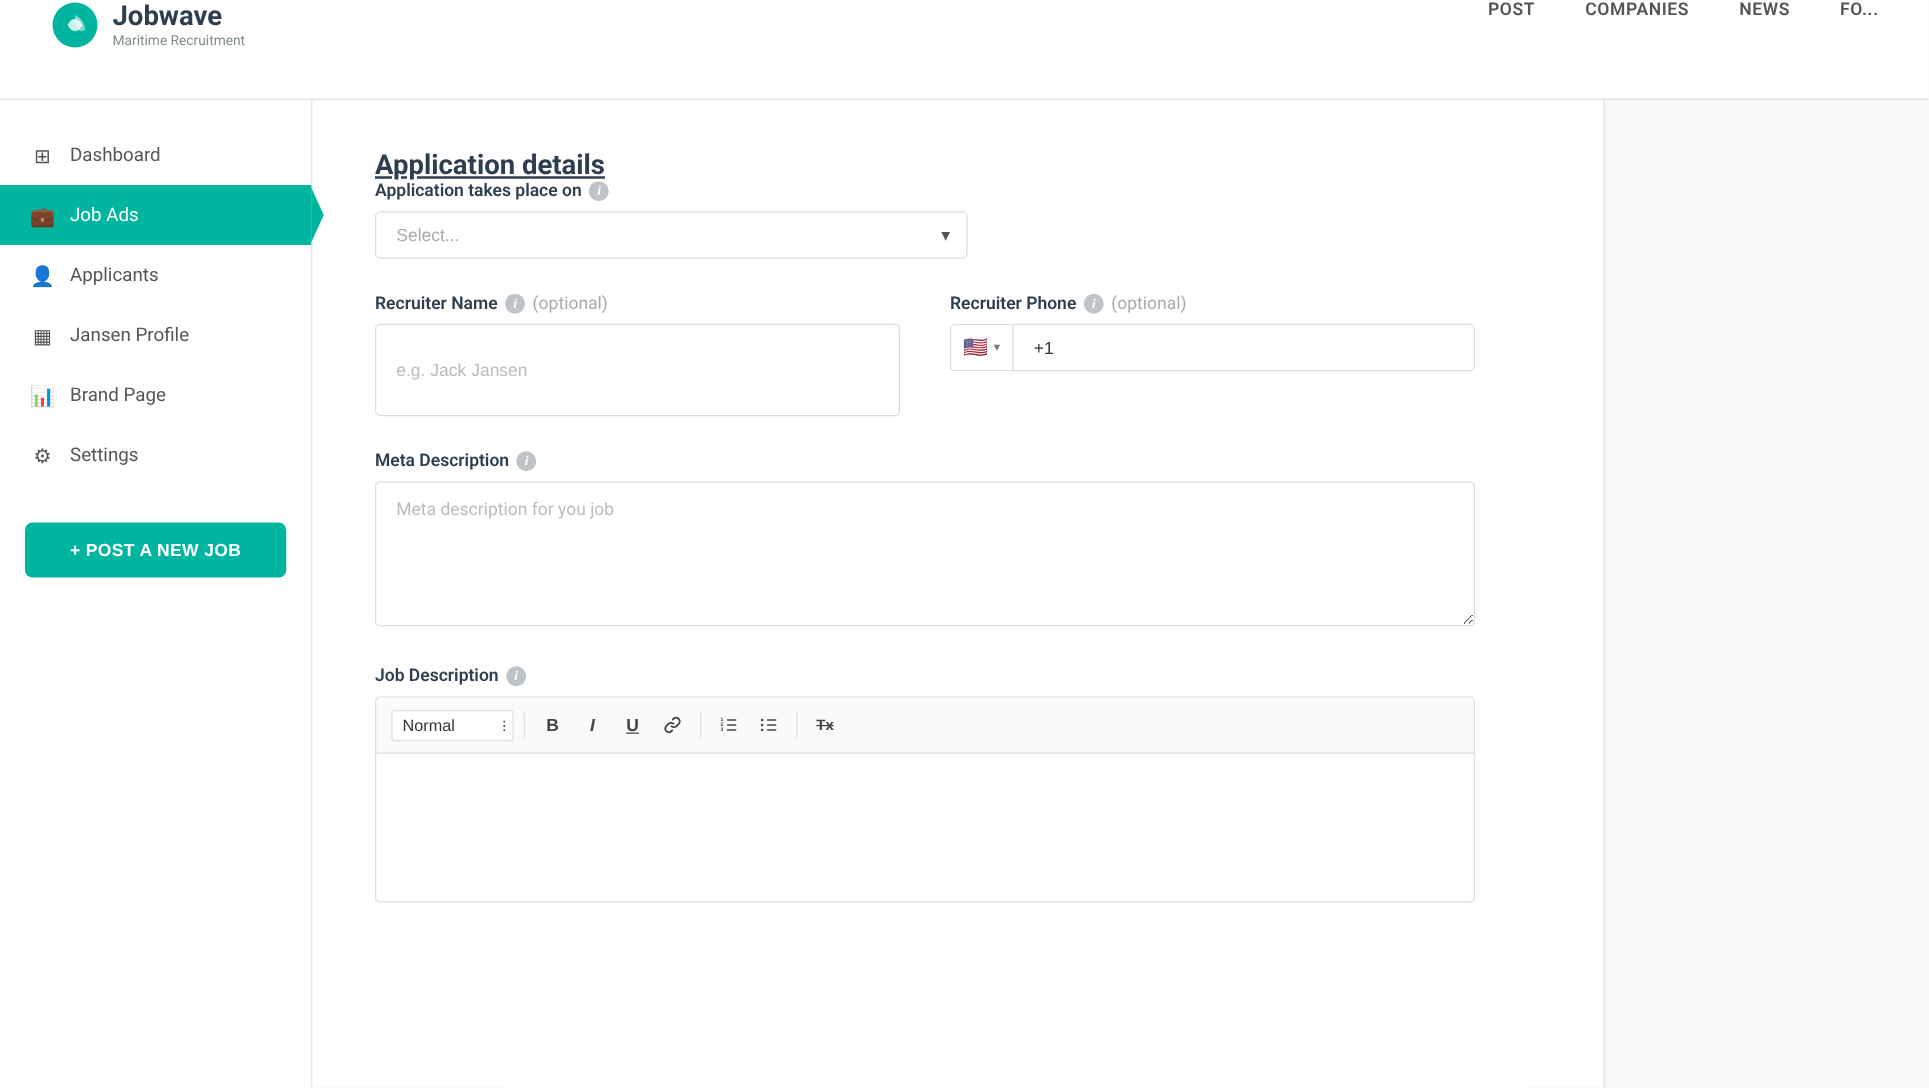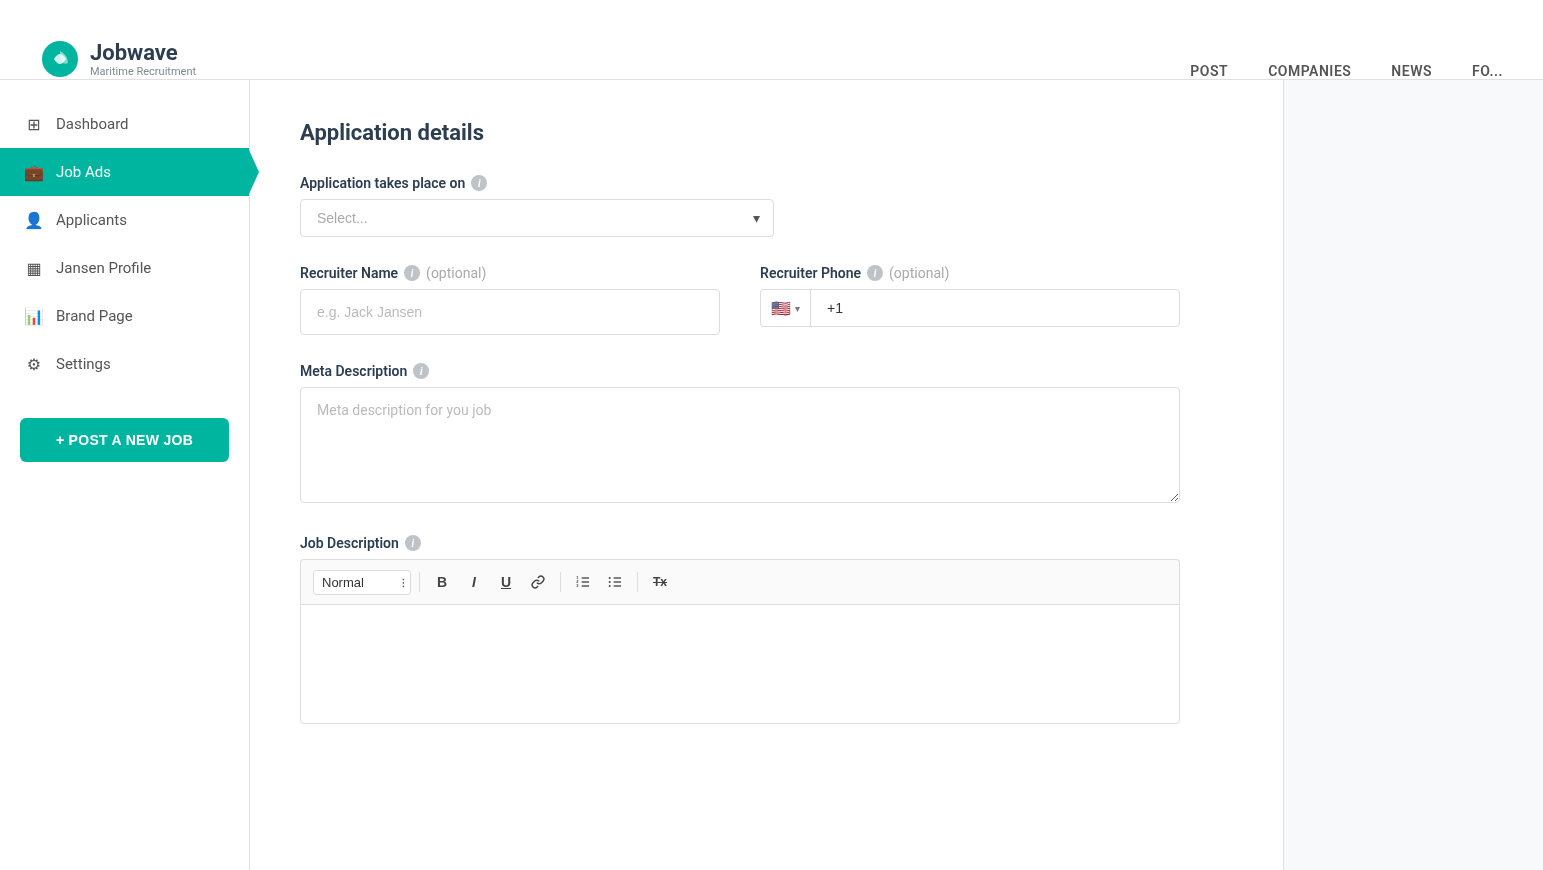--- a/index.html
+++ b/index.html
@@ -4,21 +4,21 @@
   <style>
     * { box-sizing: border-box; margin: 0; padding: 0; }
     body { font-family: -apple-system, BlinkMacSystemFont, 'Segoe UI', Roboto, sans-serif; background: #f0f2f5; display: flex; flex-direction: column; height: 870px; overflow: hidden; }
 
     
     .header {
       height: 80px;
       background: #fff;
       border-bottom: 1px solid #e0e0e0;
       display: flex;
-      align-items: flex-end;
+      align-items: flex-start;
       justify-content: space-between;
       padding: 0 40px;
       flex-shrink: 0;
       z-index: 10;
     }
     .logo-area {
       display: flex;
       align-items: center;
       gap: 10px;
     }
@@ -132,21 +132,21 @@
       background: #fff;
       margin: 0;
       padding: 40px 50px;
       min-height: 100%;
     }
 
     .page-title {
       font-size: 22px;
       font-weight: 700;
       color: #2c3e50;
-      margin-bottom: 30px;
+      text-decoration: underline;
     }
 
     
     .form-section {
       max-width: 900px;
     }
     .field-label {
       font-size: 14px;
       font-weight: 600;
       color: #2c3e50;
@@ -203,21 +203,21 @@
       gap: 40px;
       margin-bottom: 28px;
     }
     .form-group {
       display: flex;
       flex-direction: column;
     }
     .form-group.half { flex: 1; max-width: 420px; }
 
     .text-input {
-      padding: 14px 16px;
+      padding: 28px 16px;
       border: 1px solid #ddd;
       border-radius: 4px;
       font-size: 14px;
       color: #333;
       background: #fff;
     }
     .text-input::placeholder { color: #bbb; }
 
     .phone-row {
       display: flex;

